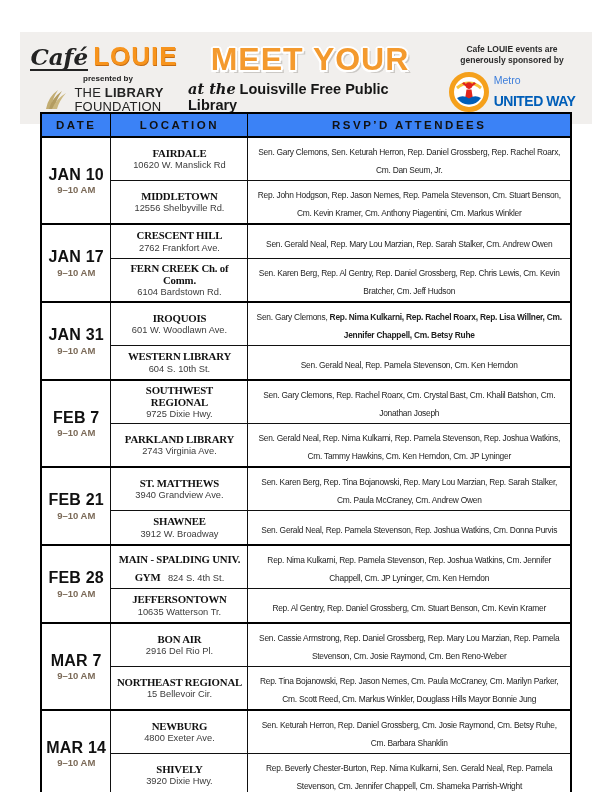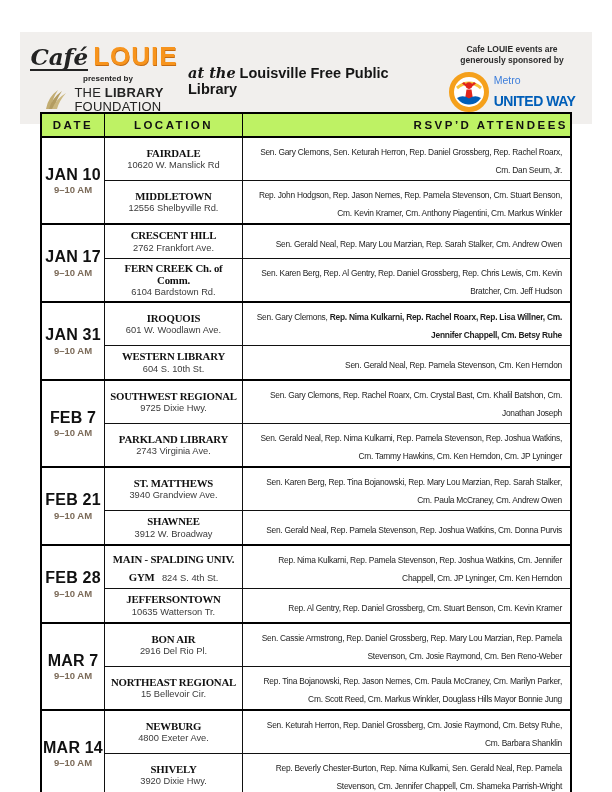--- a/index.html
+++ b/index.html
@@ -29,28 +29,28 @@
   .band-right{width:160px;display:flex;flex-direction:column;align-items:center;justify-content:center;}
   .sponsor-note{font-size:8.5px;font-weight:bold;color:#2b2b2b;text-align:center;line-height:1.25;}
   .uw-row{display:flex;align-items:center;gap:5px;margin-top:6px;}
   .uw-text{display:flex;flex-direction:column;line-height:1;}
   .uw-metro{font-size:10.5px;color:#3d7edb;margin-bottom:8px;}
   .uw-name{font-size:14px;font-weight:bold;color:#005eb8;letter-spacing:-0.5px;}
 
   
   table.schedule{position:absolute;left:40px;top:112px;width:532px;border-collapse:collapse;
                  border:2px solid #000;}
-  .schedule th{border:1.5px solid #000;border-bottom:2px solid #000;background:#bef264;
+  .schedule th{border:1.5px solid #000;border-bottom:2px solid #000;background:#3b82f6;
                font-size:11.5px;font-weight:bold;letter-spacing:2.5px;color:#111;
-               padding:4px 2px;height:14px;}
+               padding:4px 14px;height:14px;}
   .schedule td{border:1px solid #111;vertical-align:middle;}
   .schedule tr.group-start td{border-top:2px solid #000;}
   .c-date{width:12%;text-align:center;}
   .c-loc{width:26%;text-align:center;padding:2px 5px;}
-  .c-att{width:62%;text-align:right;padding:3px 8px;height:27px;}
+  .c-att{width:62%;text-align:center;padding:3px 8px;height:27px;}
   .d{font-size:16px;font-weight:bold;color:#111;letter-spacing:0.2px;line-height:1.1;}
   .t{font-size:9.5px;font-weight:bold;color:#7b6a58;margin-top:1px;}
   .ln{display:block;font-family:"Liberation Serif",serif;font-weight:bold;font-size:10.8px;
       letter-spacing:-0.2px;color:#111;line-height:1.15;}
   .la{display:block;font-size:9.3px;color:#3b3b3b;line-height:1.2;margin-top:1px;}
   .addr-inline .ln{display:inline;}
   .addr-inline .la{display:inline;margin-left:3px;}
   .att{font-size:8.4px;letter-spacing:-0.25px;color:#1e1e1e;line-height:1.35;}
   .att-bold{font-weight:bold;}
 
@@ -80,20 +80,21 @@
           </svg>
         </span>
         <span class="foundation-text">
           <span>THE </span><span class="f-bold">LIBRARY</span><br>
           <span>FOUNDATION</span>
         </span>
       </div>
     </div>
 
     <div class="band-center">
+      <div class="title-line">MEET YOUR</div>
       <div class="subtitle">
         <span class="sub-script">at the</span><span class="sub-main">Louisville Free Public Library</span>
       </div>
     </div>
 
     <div class="band-right">
       <div class="sponsor-note">
         <span>Cafe LOUIE events are</span><br>
         <span>generously sponsored by</span>
       </div>

